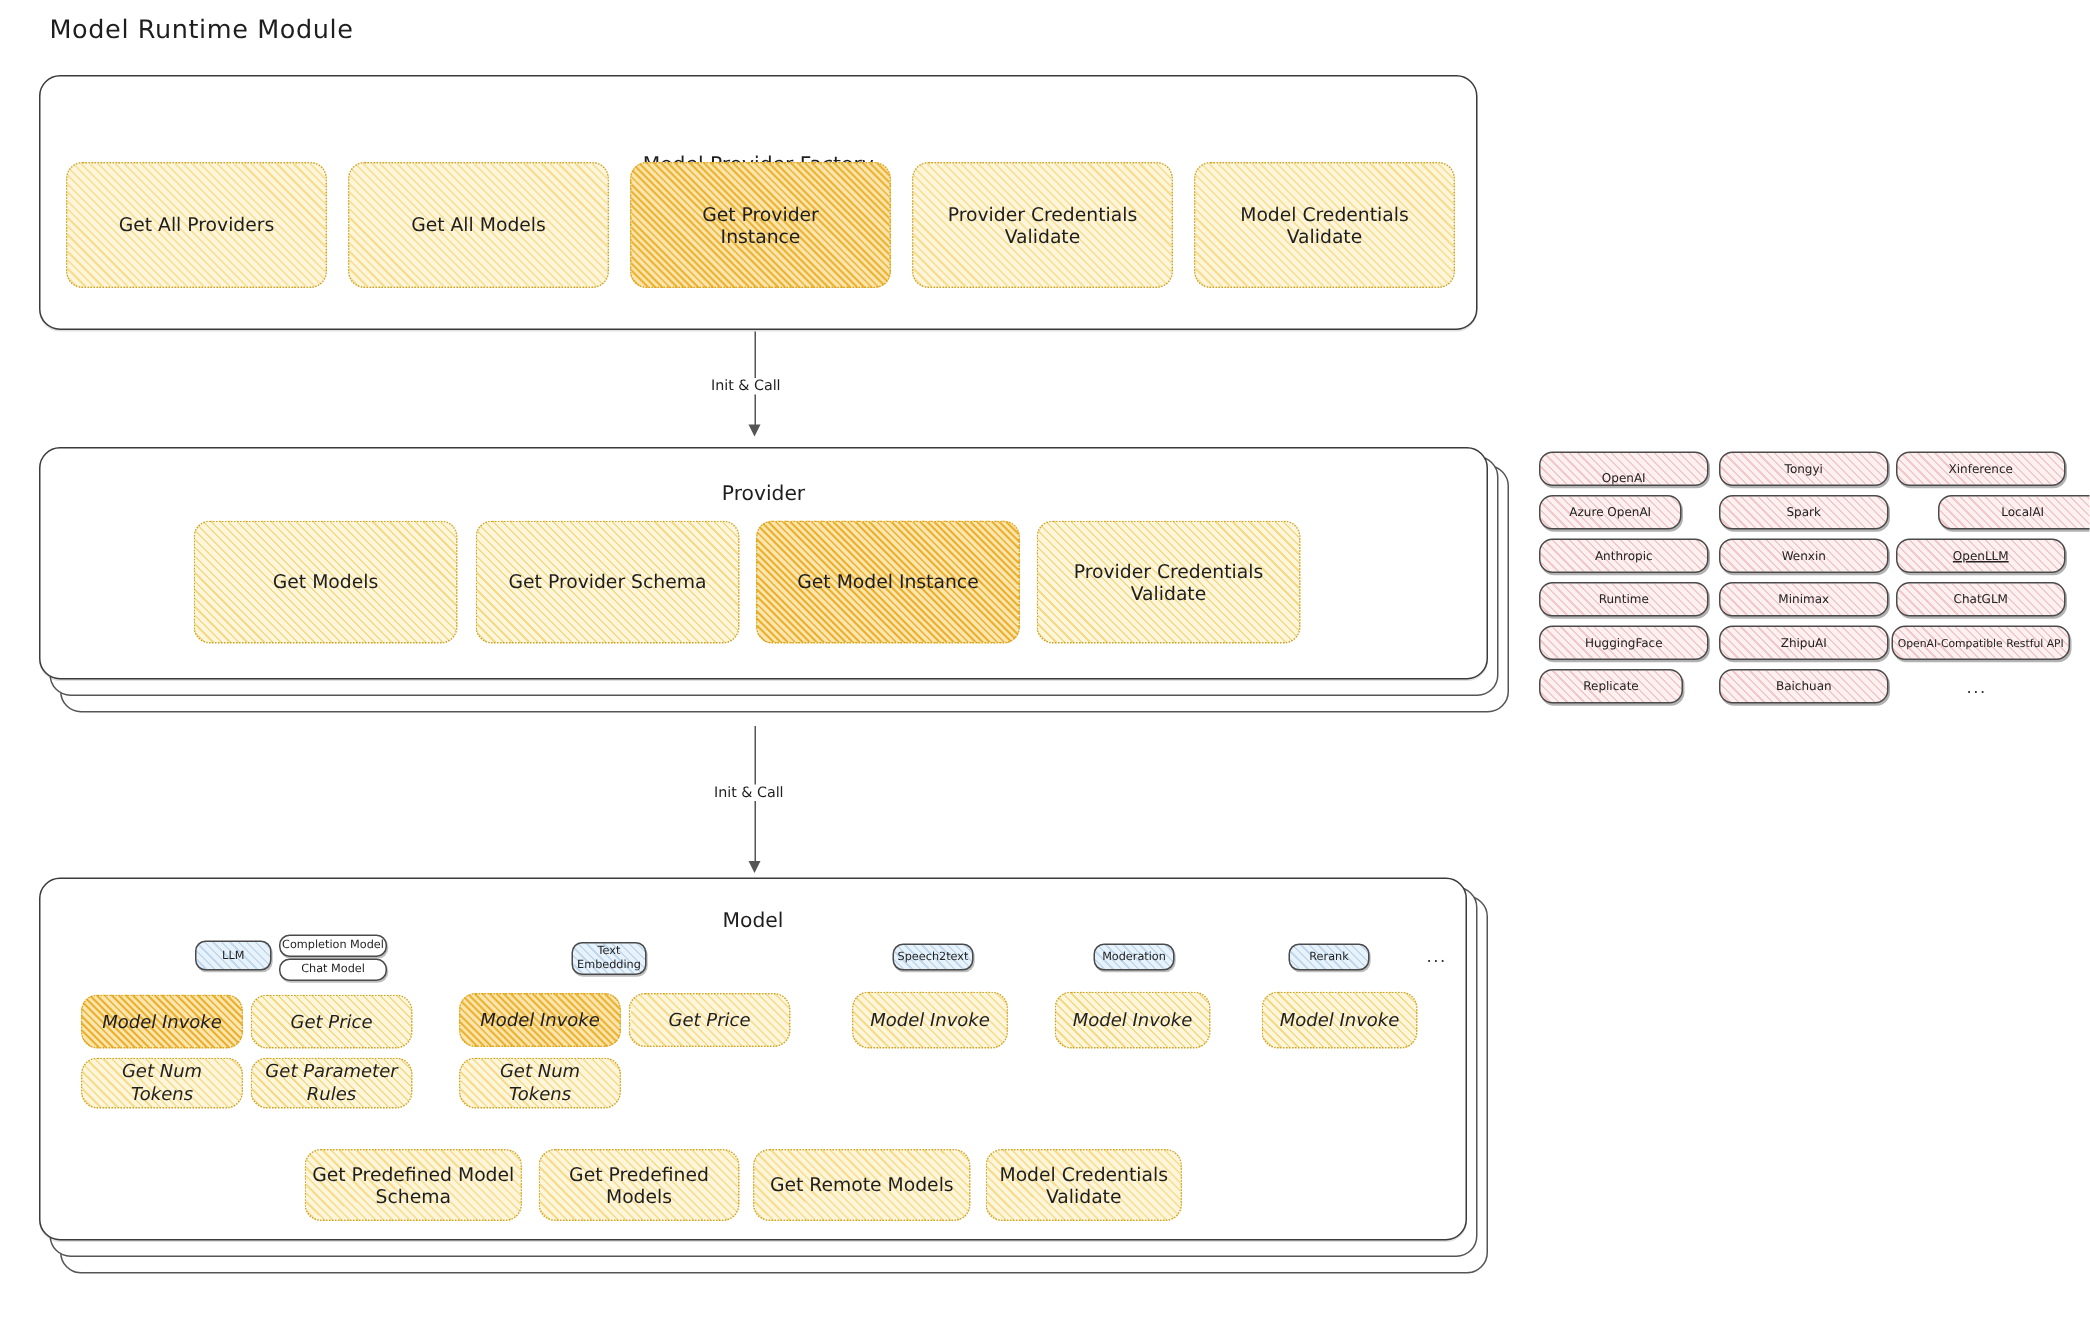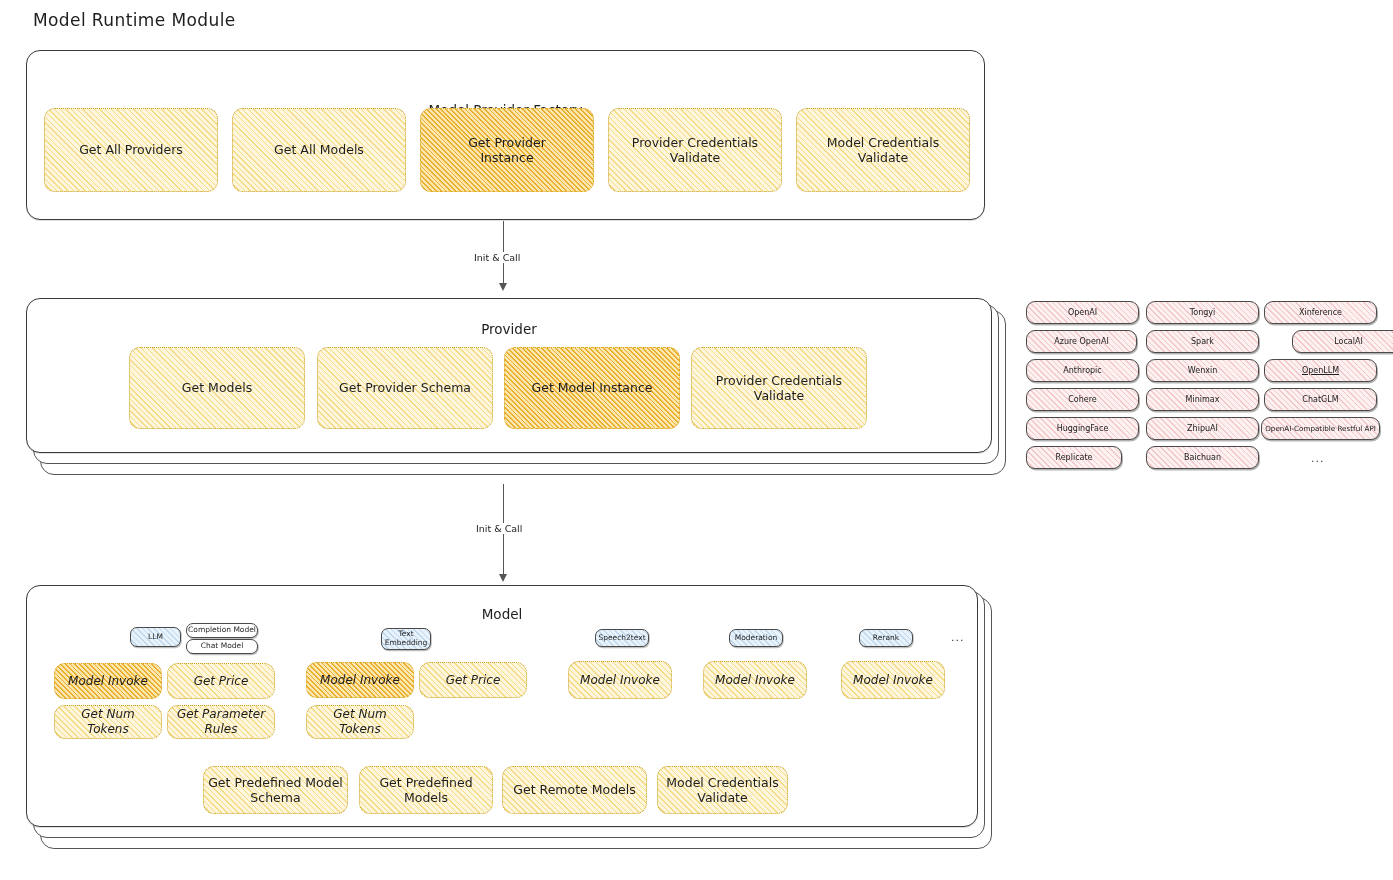--- a/index.html
+++ b/index.html
@@ -202,31 +202,31 @@
   <span>Get Provider Schema</span>
 </div>
 <div class="abs node node-l1 hl" style="left:504px; top:347px; width:176px; height:82px;">
   <span>Get Model Instance</span>
 </div>
 <div class="abs node node-l1" style="left:691px; top:347px; width:176px; height:82px;">
   <span style="white-space:pre-line;">Provider Credentials
 Validate</span>
 </div>
 
-<div class="abs chip" style="left:1026px; top:301px; width:113px; height:23px;">
+<div class="abs chip" style="left:1026px; top:301px; width:113px; height:23px;align-items:flex-end;">
   <span>OpenAI</span>
 </div>
-<div class="abs chip" style="left:1026px; top:330px; width:111px; height:23px;">
+<div class="abs chip" style="left:1026px; top:330px; width:95px; height:23px;">
   <span>Azure OpenAI</span>
 </div>
 <div class="abs chip" style="left:1026px; top:359px; width:113px; height:23px;">
   <span>Anthropic</span>
 </div>
 <div class="abs chip" style="left:1026px; top:388px; width:113px; height:23px;">
-  <span>Cohere</span>
+  <span>Runtime</span>
 </div>
 <div class="abs chip" style="left:1026px; top:417px; width:113px; height:23px;">
   <span>HuggingFace</span>
 </div>
 <div class="abs chip" style="left:1026px; top:446px; width:96px; height:23px;">
   <span>Replicate</span>
 </div>
 
 <div class="abs chip" style="left:1146px; top:301px; width:113px; height:23px;">
   <span>Tongyi</span>

